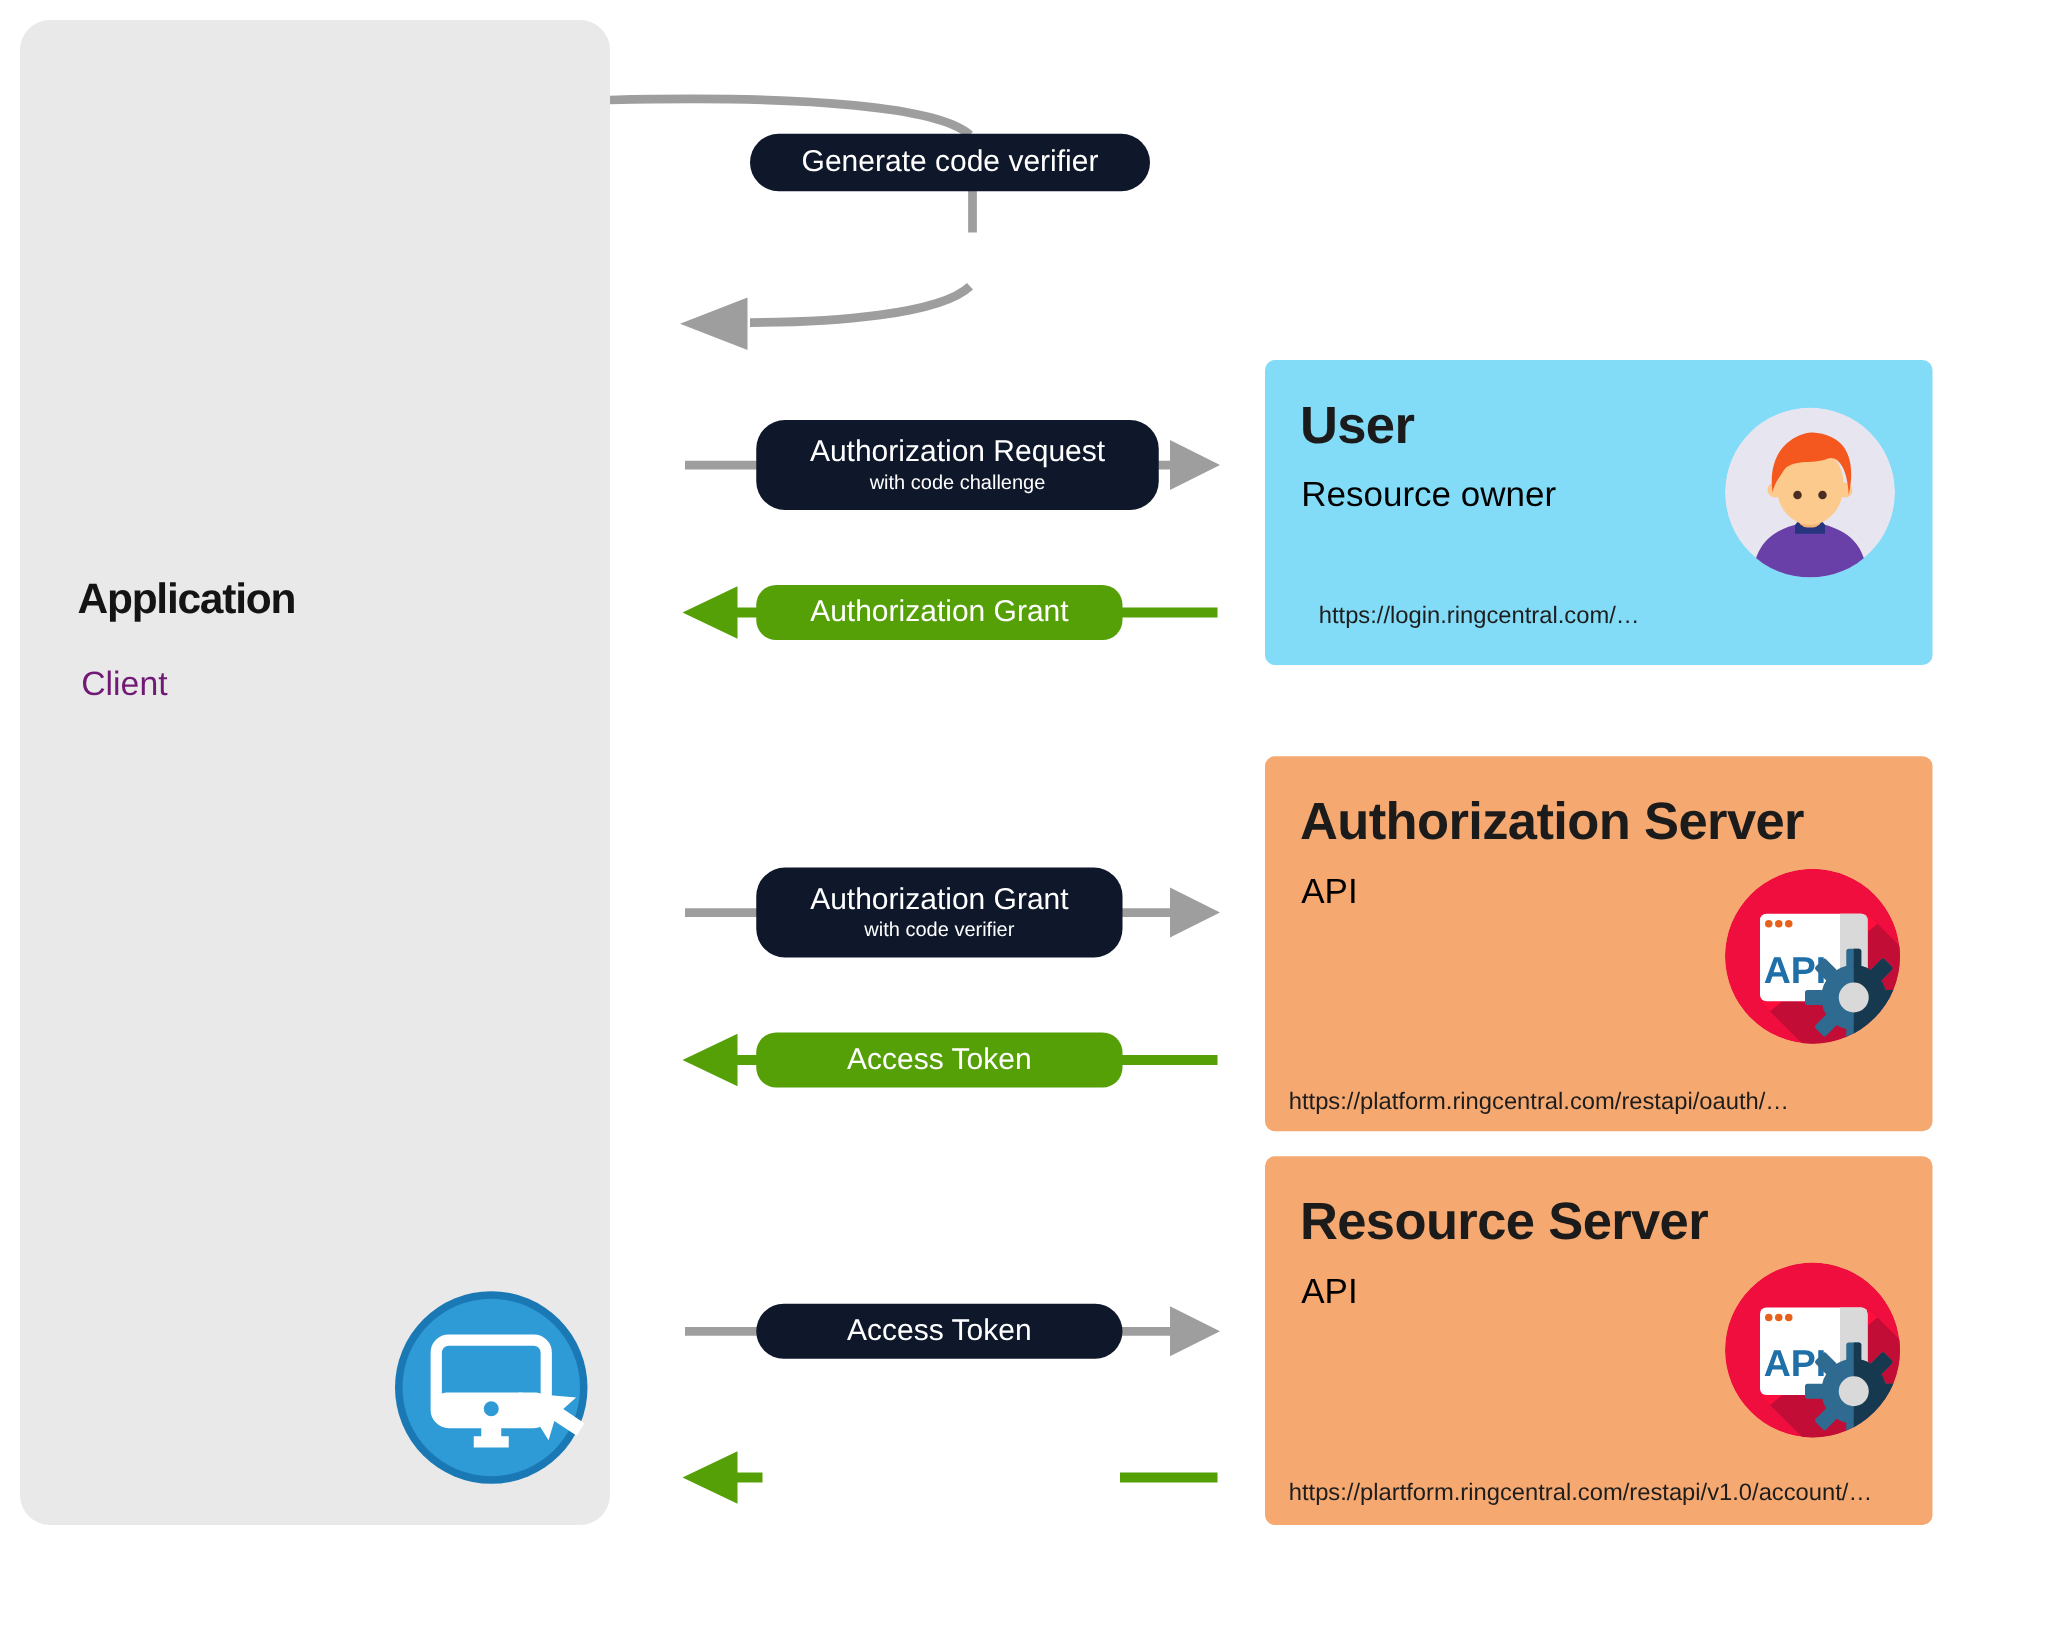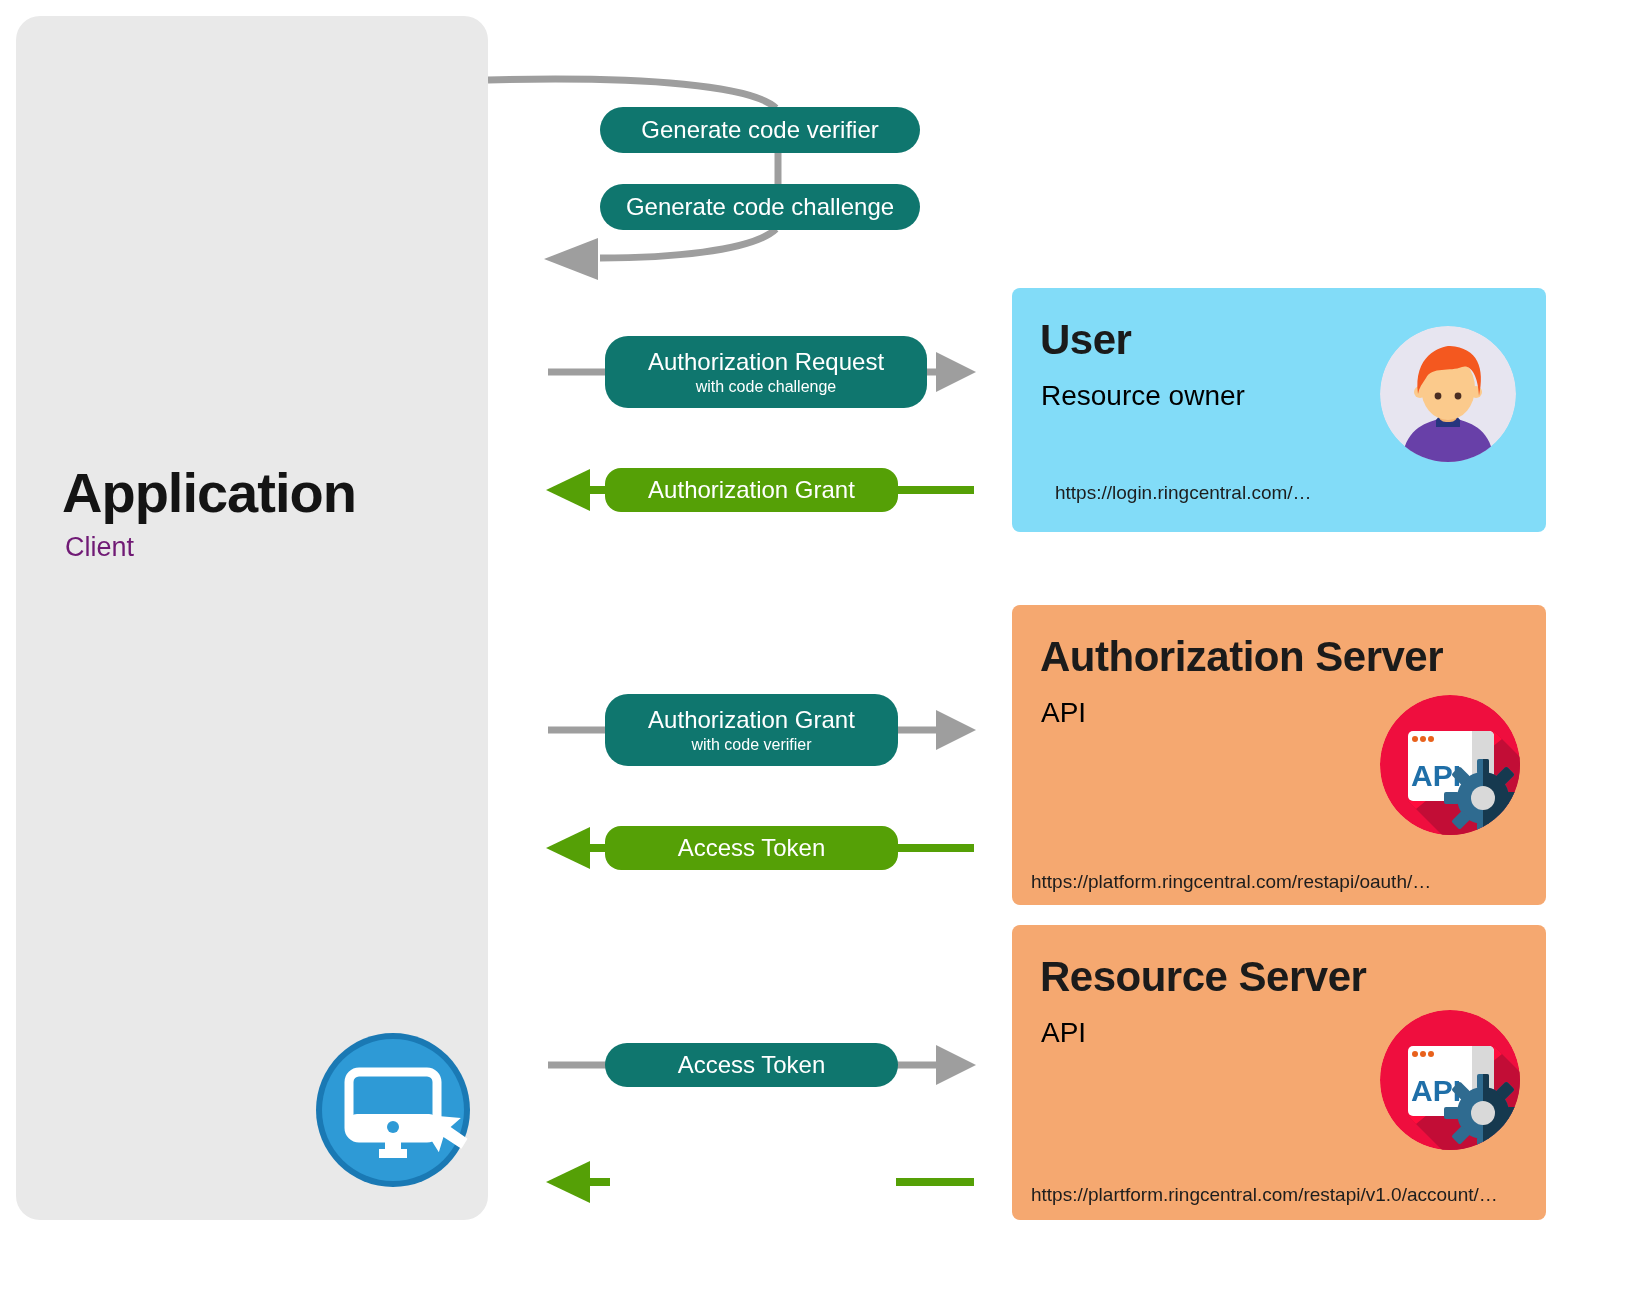--- a/index.html
+++ b/index.html
@@ -8,30 +8,30 @@
     font-family:"Liberation Sans", sans-serif;position:relative;overflow:hidden;
   }
   .canvas{position:absolute;inset:0;}
   .overlay{position:absolute;left:0;top:0;pointer-events:none;}
 
   
   .app-box{
     position:absolute;left:16px;top:16px;width:472px;height:1204px;
     background:#E9E9E9;border-radius:24px;
   }
-  .app-title{position:absolute;left:46px;top:444px;font-size:56px;font-weight:bold;color:#141414;letter-spacing:-1px;text-align:center;}
+  .app-title{position:absolute;left:46px;top:444px;font-size:34px;font-weight:bold;color:#141414;letter-spacing:-1px;text-align:center;}
   .app-sub{position:absolute;left:49px;top:516px;font-size:27px;color:#701a75;}
   .app-icon{position:absolute;left:297px;top:1014px;}
 
   
   .pill{
     position:absolute;display:flex;flex-direction:column;align-items:center;justify-content:center;
     border-radius:16px;color:#ffffff;text-align:center;line-height:1.08;
   }
-  .pill.gray{background:#0f766e;border-radius:23px;}
+  .pill.gray{background:#0f172a;border-radius:23px;}
   .pill.green{background:#55A006;}
   .pill-main{font-size:24px;}
   .pill-sub{font-size:16px;margin-top:3px;}
 
   
   .entity{position:absolute;left:1012px;width:534px;border-radius:8px;}
   .entity.blue{background:#82DCF8;}
   .entity.orange{background:#F5A870;}
   .entity-title{position:absolute;left:28px;top:28px;font-size:42px;font-weight:bold;color:#1b1b1b;letter-spacing:-0.5px;white-space:nowrap;}
   .entity-sub{position:absolute;left:29px;top:92px;font-size:28px;color:#000000;}
@@ -140,23 +140,20 @@
       <circle cx="80" cy="97" r="6" fill="#2E9AD6"></circle>
       <path d="M72 112 h16 v7 h6 v9 h-28 v-9 h6 Z" fill="#ffffff"></path>
       <g transform="translate(102,84) rotate(-32) scale(1.5)">
         <path d="M0 0 L0 30 L8 23 L14 36 L21 32.5 L15.5 20 L24.5 18.5 Z" fill="#ffffff"></path>
       </g>
     </svg>
   </div>
 
   <div class="pill gray" style="left:600px;top:107px;width:320px;height:46px;">
     <span class="pill-main">Generate code verifier</span>
-  </div>
-  <div class="pill gray" style="left:600px;top:184px;width:320px;height:46px;">
-    <span class="pill-main">Generate code challenge</span>
   </div>
 
   <div class="pill gray" style="left:605px;top:336px;width:322px;height:72px;">
     <span class="pill-main">Authorization Request</span>
     <span class="pill-sub">with code challenge</span>
   </div>
   <div class="pill green" style="left:605px;top:468px;width:293px;height:44px;">
     <span class="pill-main">Authorization Grant</span>
   </div>
   <div class="pill gray" style="left:605px;top:694px;width:293px;height:72px;">

